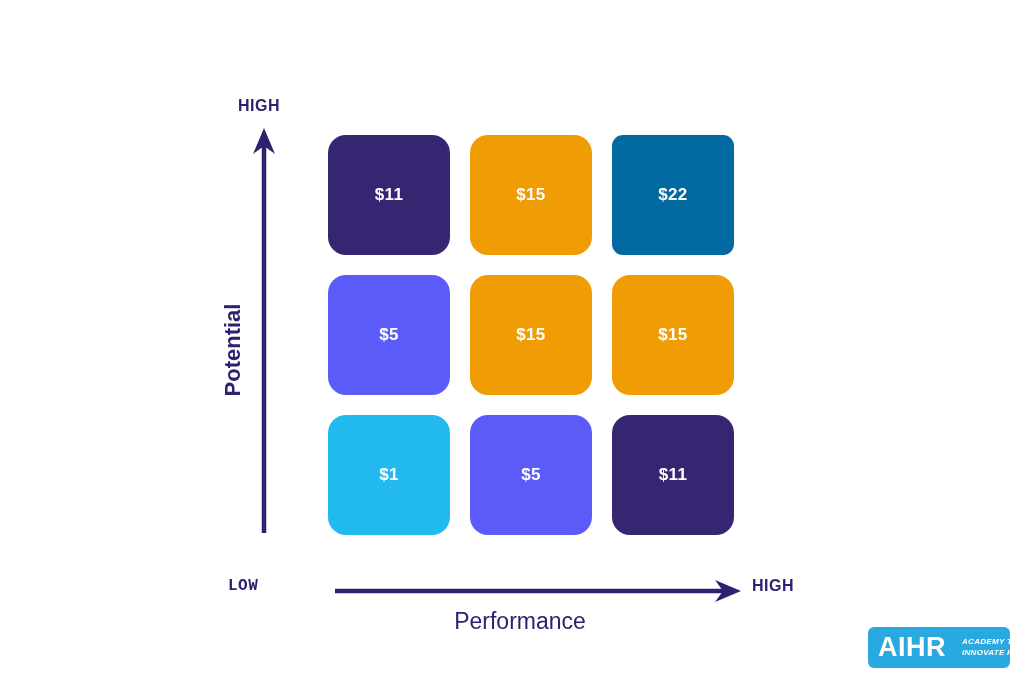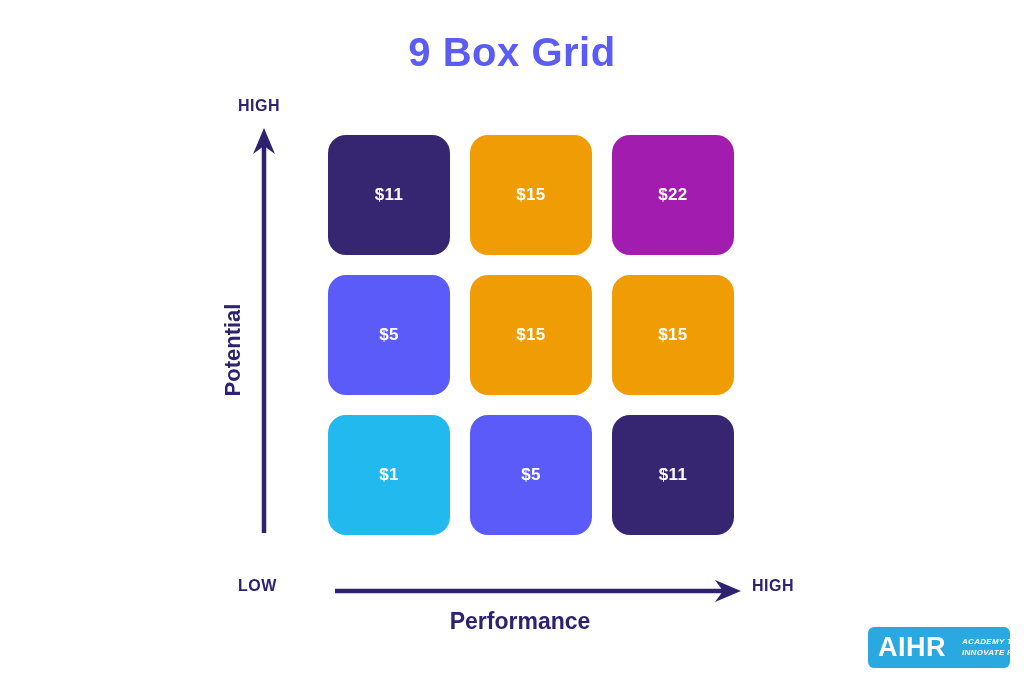--- a/index.html
+++ b/index.html
@@ -19,35 +19,35 @@
     color: #5B5BF5;
     letter-spacing: 0.5px;
   }
   .axis-end-label {
     position: absolute;
     font-size: 16px; font-weight: bold;
     color: #2E2270;
     letter-spacing: 0.5px;
   }
   .y-high { left: 238px; top: 97px; }
-  .x-low  { left: 238px; top: 577px; }
+  .x-low  { left: 228px; top: 577px; font-family: Liberation Mono, monospace; }
   .x-high { left: 752px; top: 577px; }
   .y-axis-arrow { position: absolute; left: 249px; top: 128px; }
   .x-axis-arrow { position: absolute; left: 333px; top: 577px; }
   .y-axis-label {
     position: absolute; left: 233px; top: 350px;
     transform: translate(-50%, -50%) rotate(-90deg);
     font-size: 22px; font-weight: bold;
     color: #2E2270;
     white-space: nowrap;
   }
   .x-axis-label {
     position: absolute; left: 520px; top: 608px;
     transform: translateX(-50%);
-    font-size: 23px; font-weight: bold;
+    font-size: 23px; font-weight: normal;
     color: #2E2270;
     white-space: nowrap;
   }
   .nine-box-grid {
     position: absolute; left: 328px; top: 135px;
     display: grid;
     grid-template-columns: repeat(3, 122px);
     grid-template-rows: repeat(3, 120px);
     column-gap: 21px;
     row-gap: 16px;
@@ -82,35 +82,34 @@
     letter-spacing: 0.3px;
     white-space: nowrap;
     font-style: italic;
   }
 </style>
 </head>
 <body>
 
 <div class="canvas">
 
-  <div class="title">9 Box Grid</div>
 
   <div class="axis-end-label y-high">HIGH</div>
 
   <svg class="y-axis-arrow" width="30" height="408" viewBox="0 0 30 408">
     <line x1="15" y1="405" x2="15" y2="16" stroke="#2E2270" stroke-width="4.5"></line>
     <path d="M15,0 L4,26 L15,18 L26,26 Z" fill="#2E2270"></path>
   </svg>
 
   <div class="y-axis-label">Potential</div>
 
   <div class="nine-box-grid">
     <div class="cell" style="background: rgb(54, 37, 112);">$11</div>
     <div class="cell" style="background: rgb(240, 156, 5);">$15</div>
-    <div class="cell" style="background: #a21caf;">$22</div>
+    <div class="cell" style="background: #0369a1; border-radius: 11px;">$22</div>
     <div class="cell" style="background: rgb(91, 91, 250);">$5</div>
     <div class="cell" style="background: rgb(240, 156, 5);">$15</div>
     <div class="cell" style="background: rgb(240, 156, 5);">$15</div>
     <div class="cell" style="background: rgb(34, 185, 239);">$1</div>
     <div class="cell" style="background: rgb(91, 91, 250);">$5</div>
     <div class="cell" style="background: rgb(54, 37, 112);">$11</div>
   </div>
 
   <div class="axis-end-label x-low">LOW</div>
 

